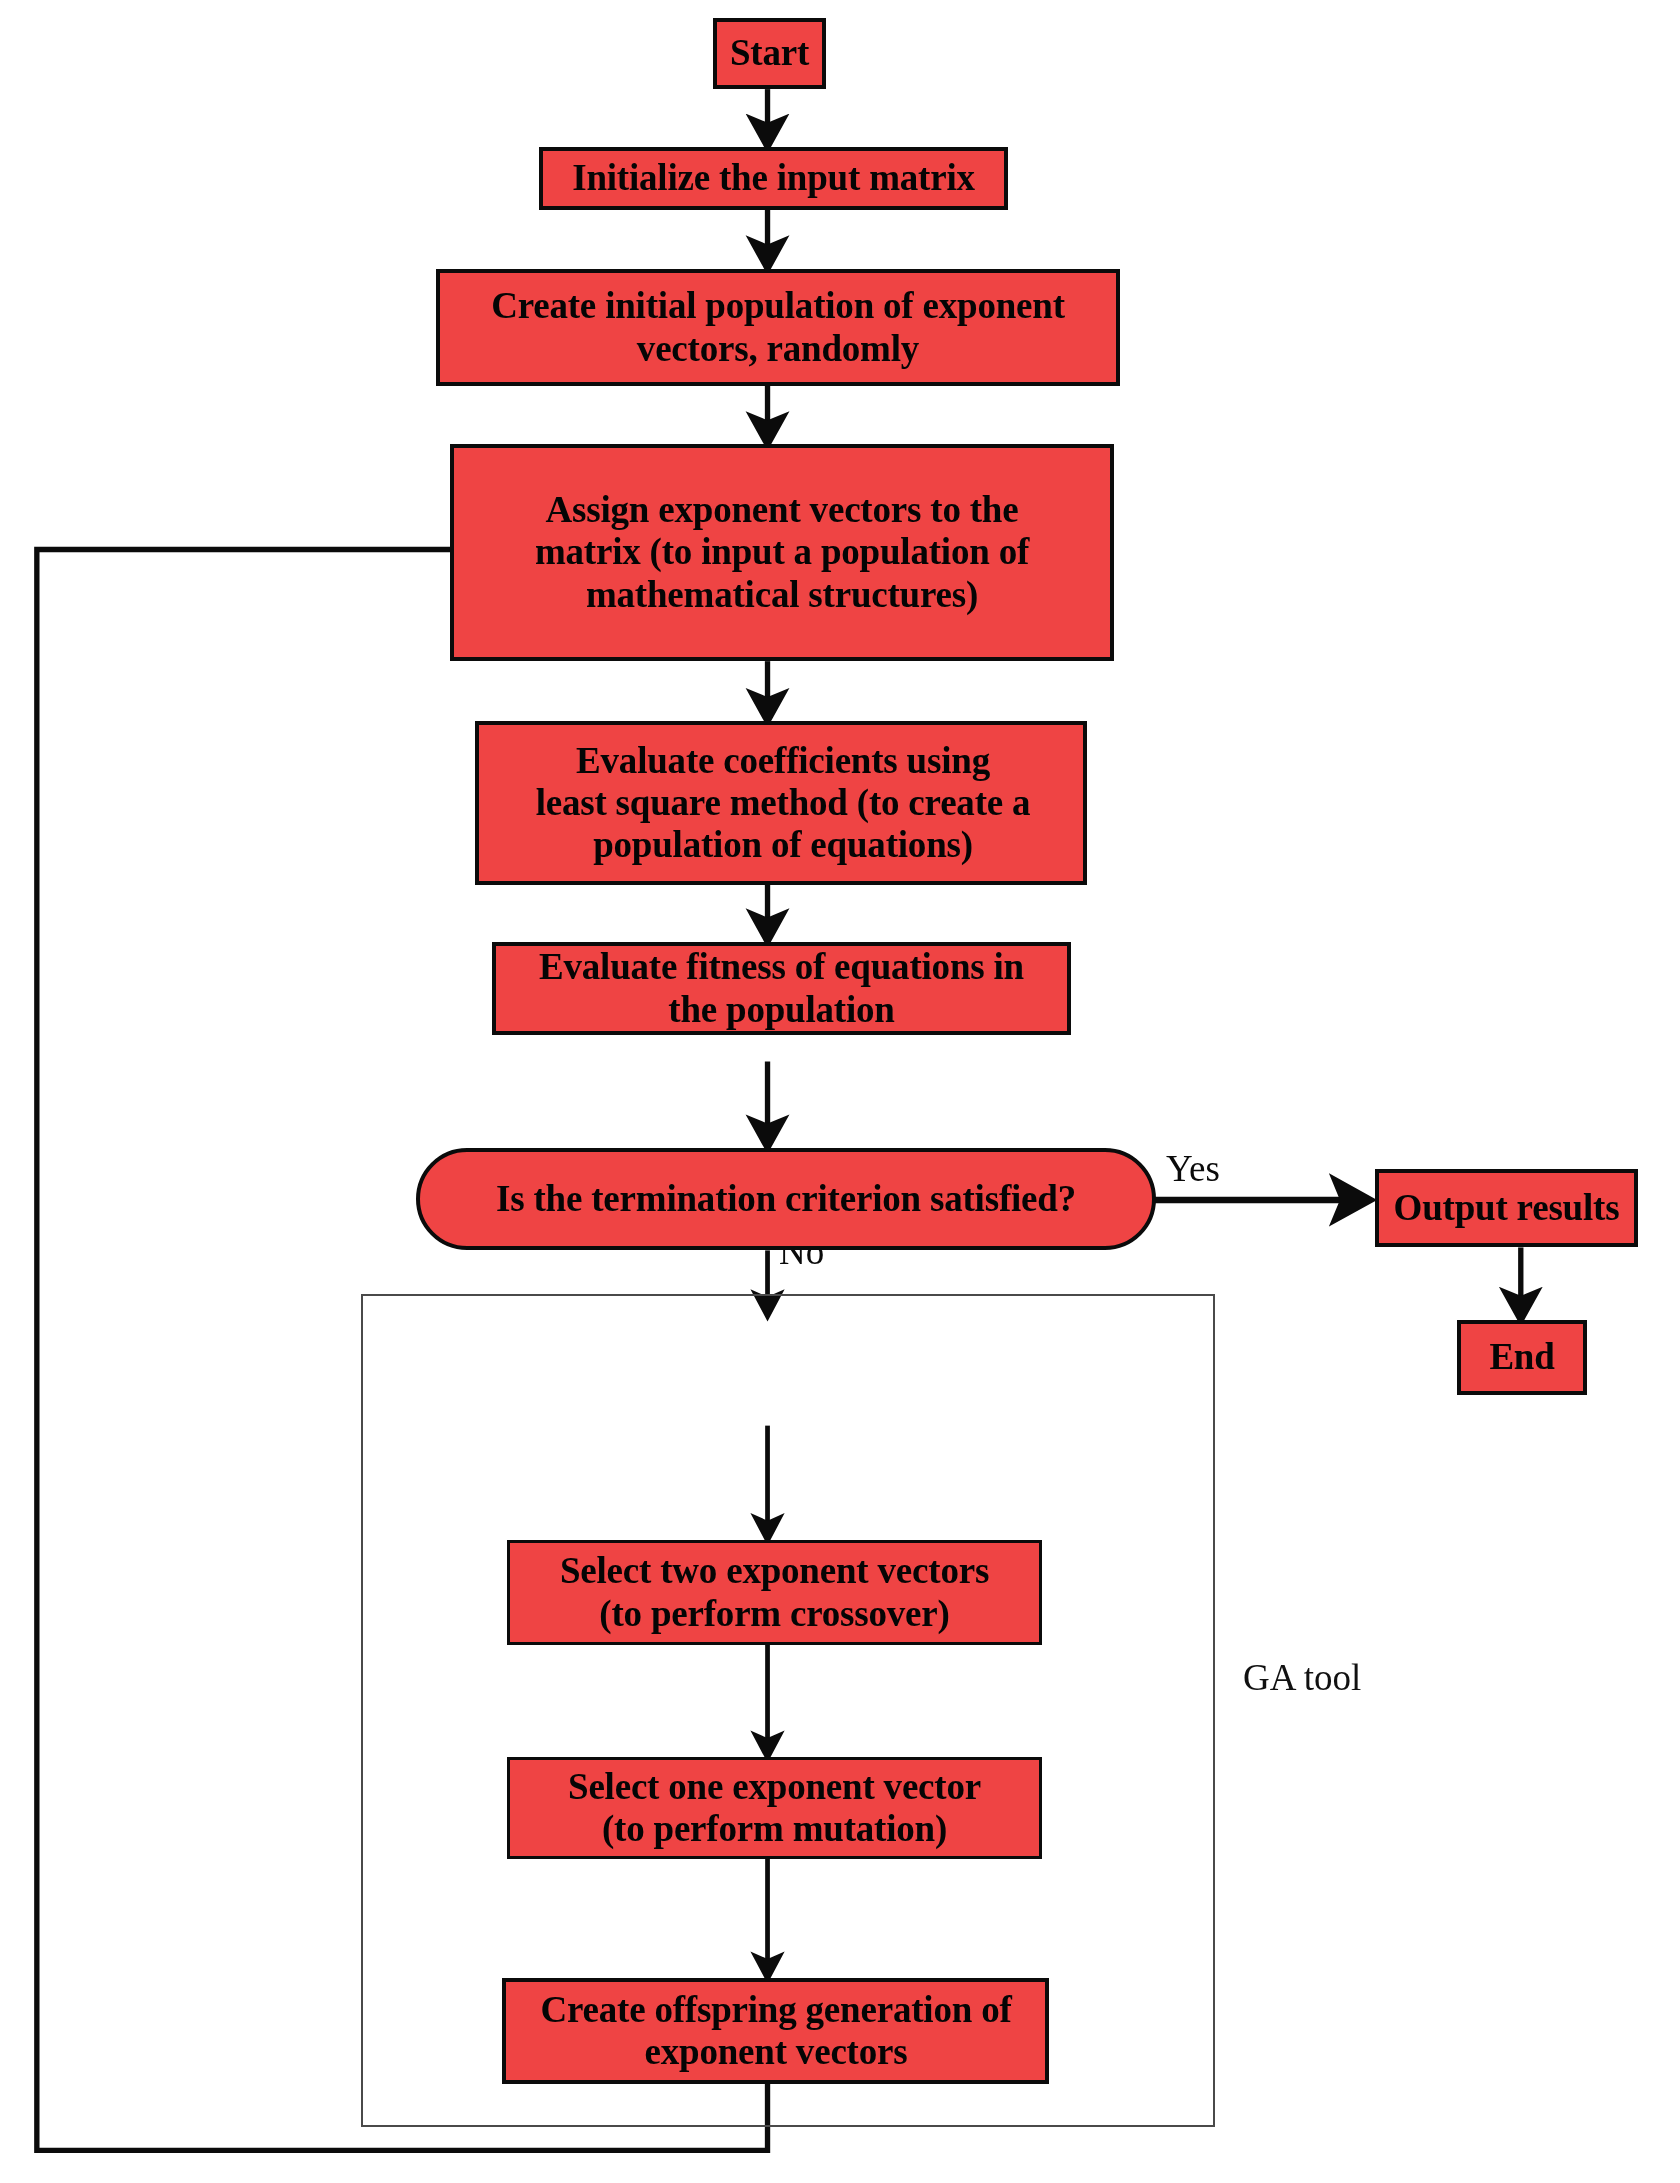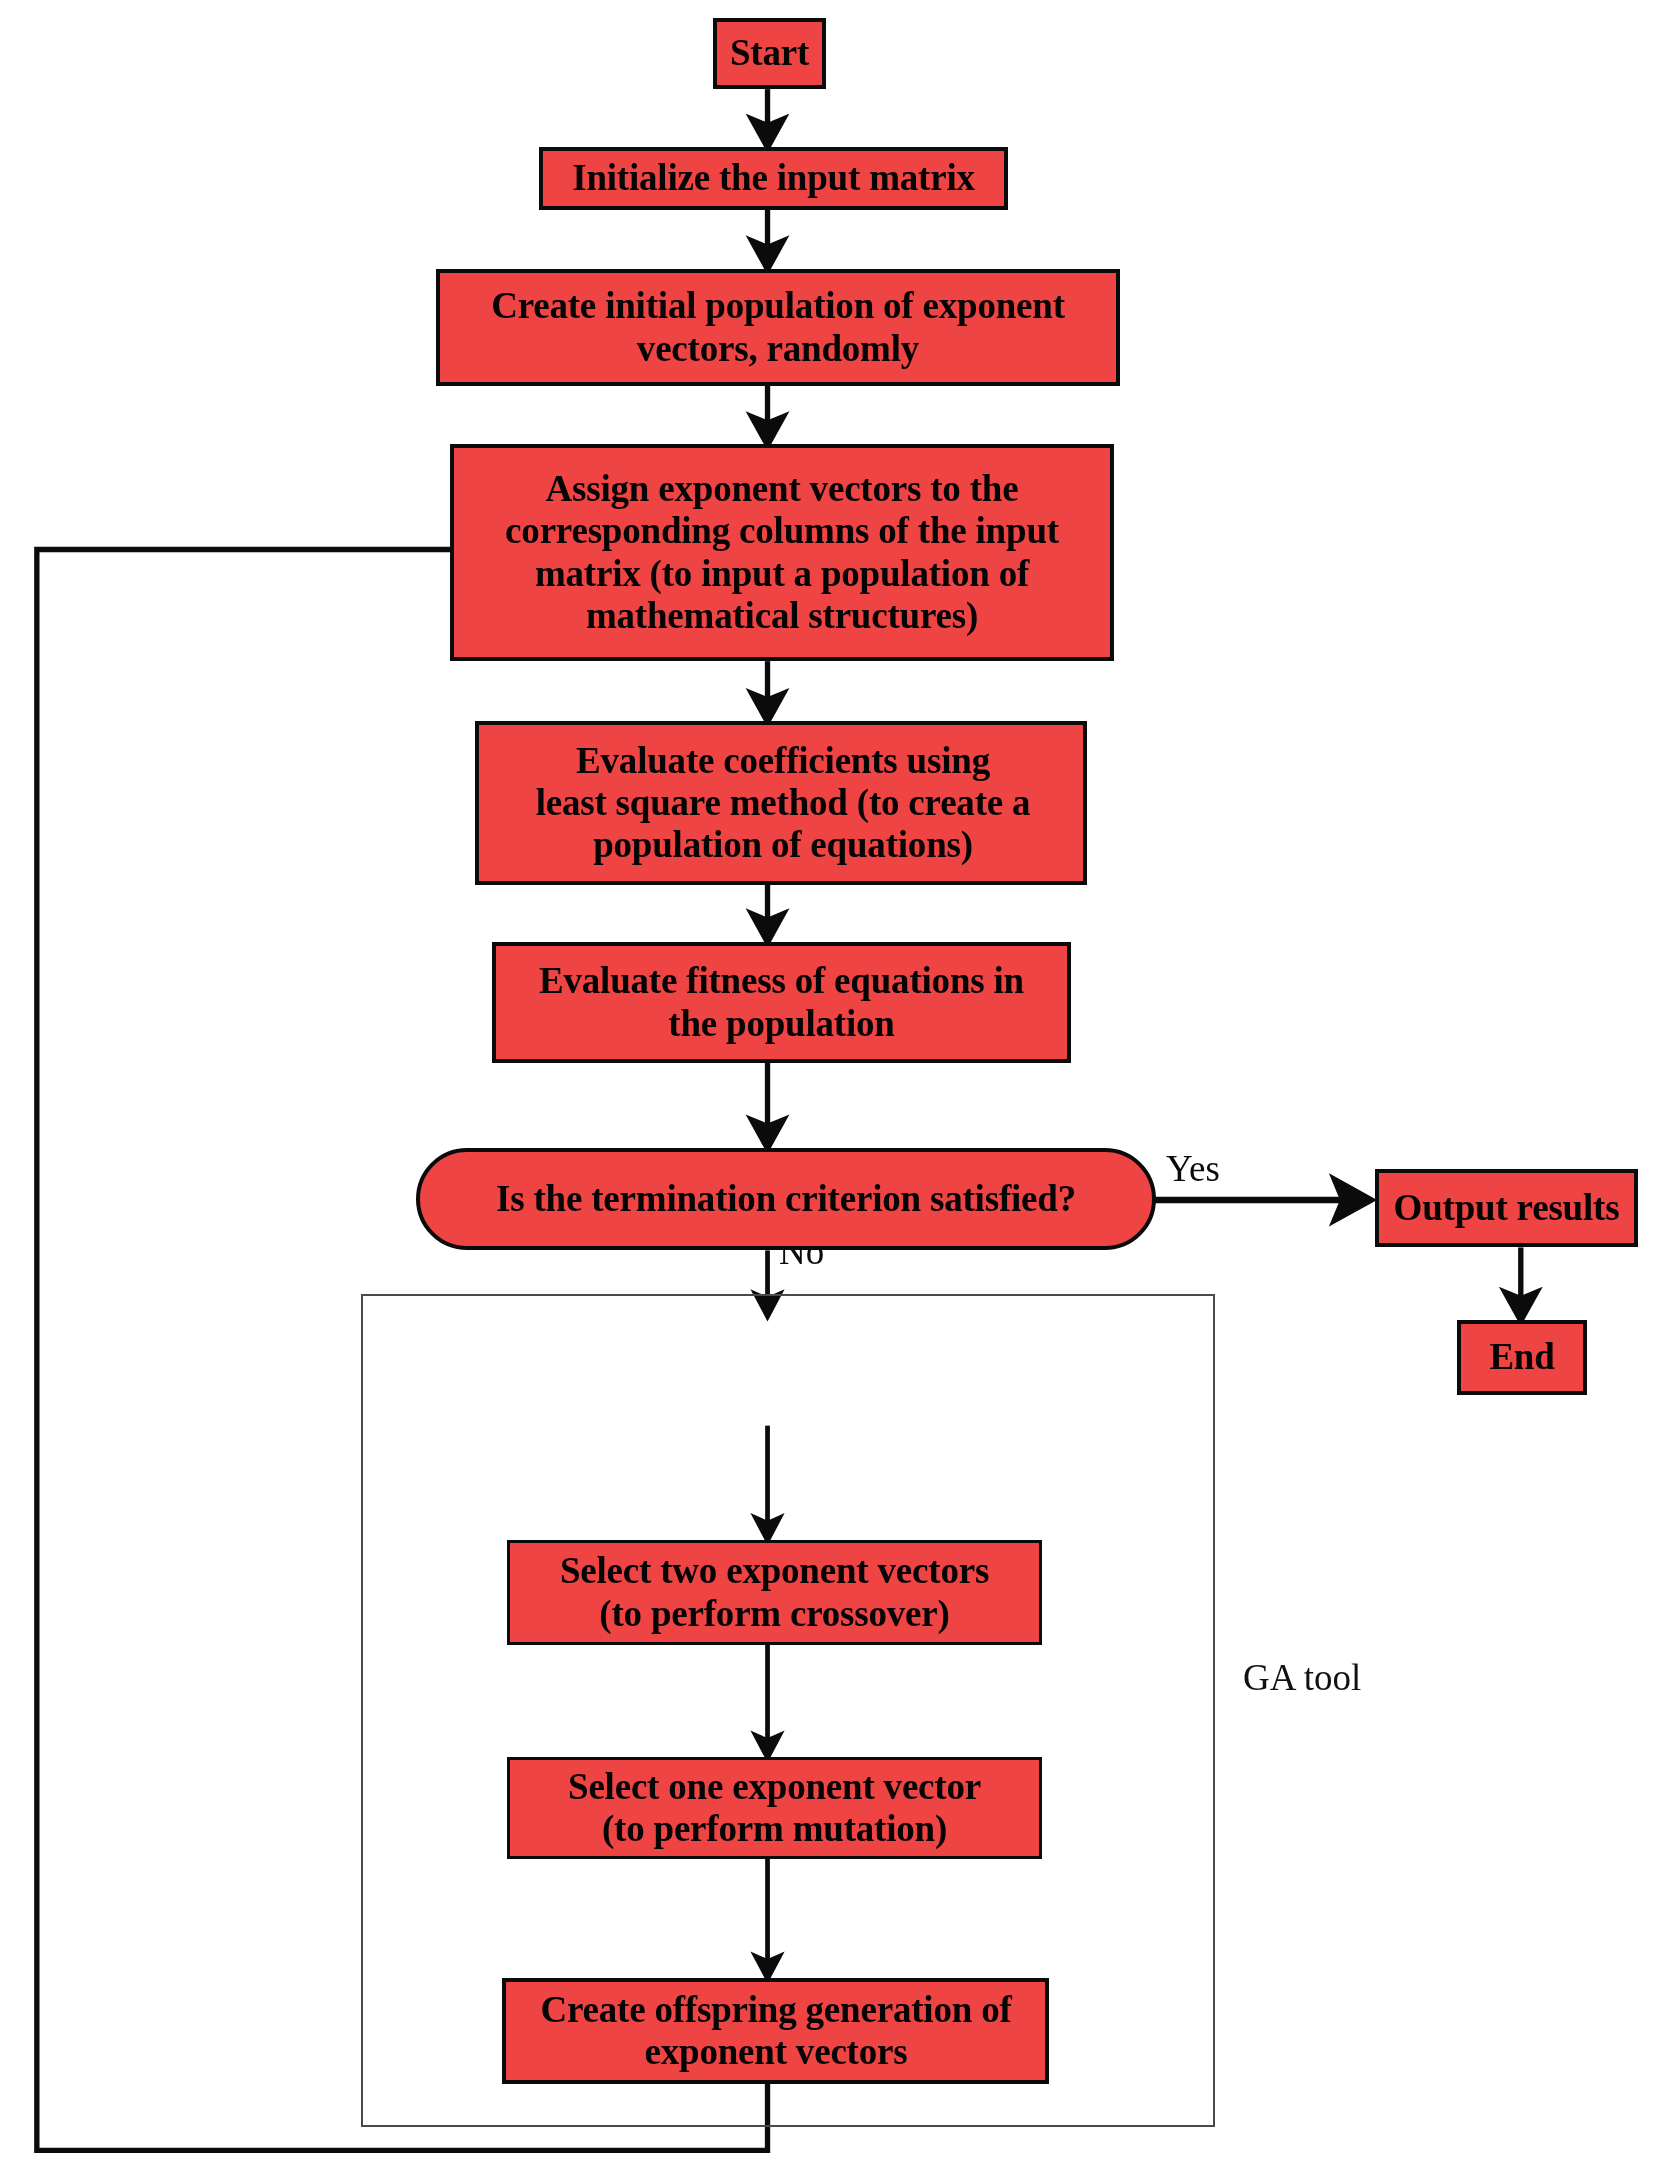--- a/index.html
+++ b/index.html
@@ -125,35 +125,34 @@
   <div class="node" style="left:436px; top:269px; width:684px; height:117px; font-size:37px;">
     <span>
       <span class="txt">Create initial population of exponent</span>
       <span class="txt">vectors, randomly</span>
     </span>
   </div>
 
   <div class="node" style="left:450px; top:444px; width:664px; height:217px; font-size:37px;">
     <span>
       <span class="txt">Assign exponent vectors to the</span>
-      <span class="txt">corresponding columns of the input</span>
       <span class="txt">matrix (to input a population of</span>
       <span class="txt">mathematical structures)</span>
     </span>
   </div>
 
   <div class="node" style="left:475px; top:721px; width:612px; height:164px; font-size:37px;padding-left:10px;">
     <span>
       <span class="txt">Evaluate coefficients using</span>
       <span class="txt">least square method (to create a</span>
       <span class="txt">population of equations)</span>
     </span>
   </div>
 
-  <div class="node" style="left:492px; top:942px; width:579px; height:121px; font-size:37px;">
+  <div class="node" style="left:492px; top:942px; width:579px; height:93px; font-size:37px;">
     <span>
       <span class="txt">Evaluate fitness of equations in</span>
       <span class="txt">the population</span>
     </span>
   </div>
 
   <div class="node decision" style="left:416px; top:1148px; width:740px; height:102px; font-size:37px;">
     <span class="txt">Is the termination criterion satisfied?</span>
   </div>
 

